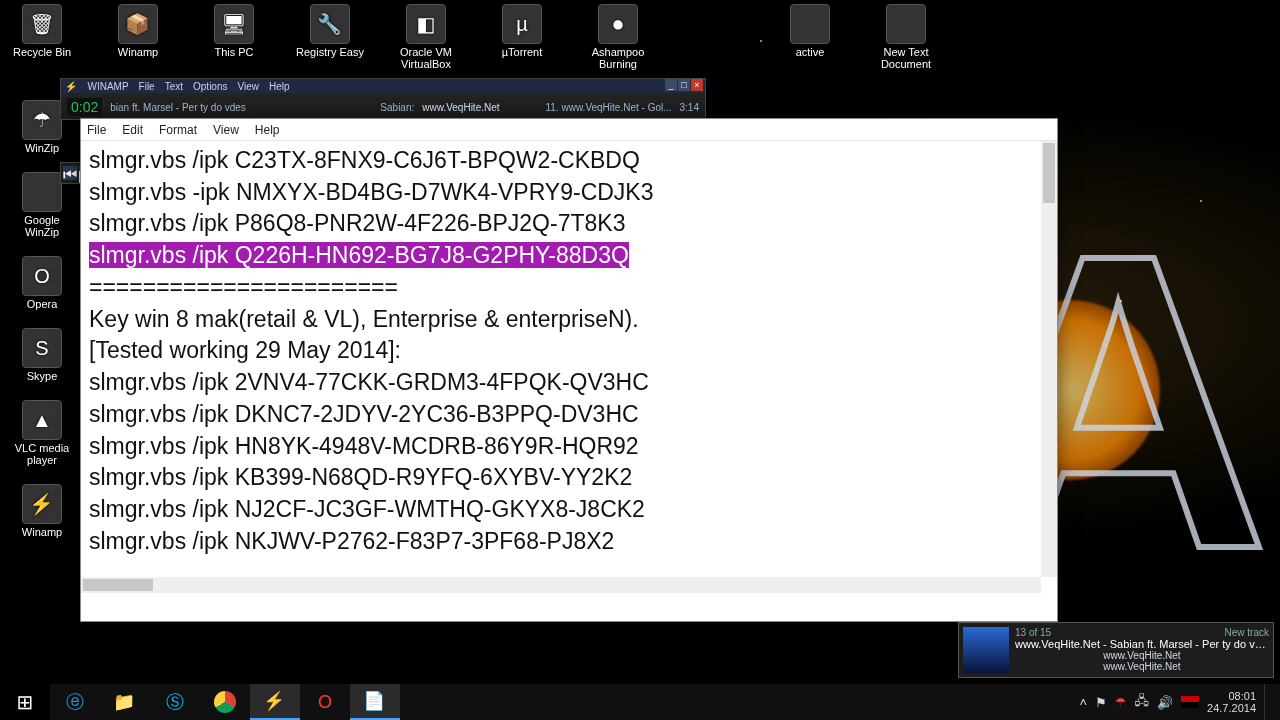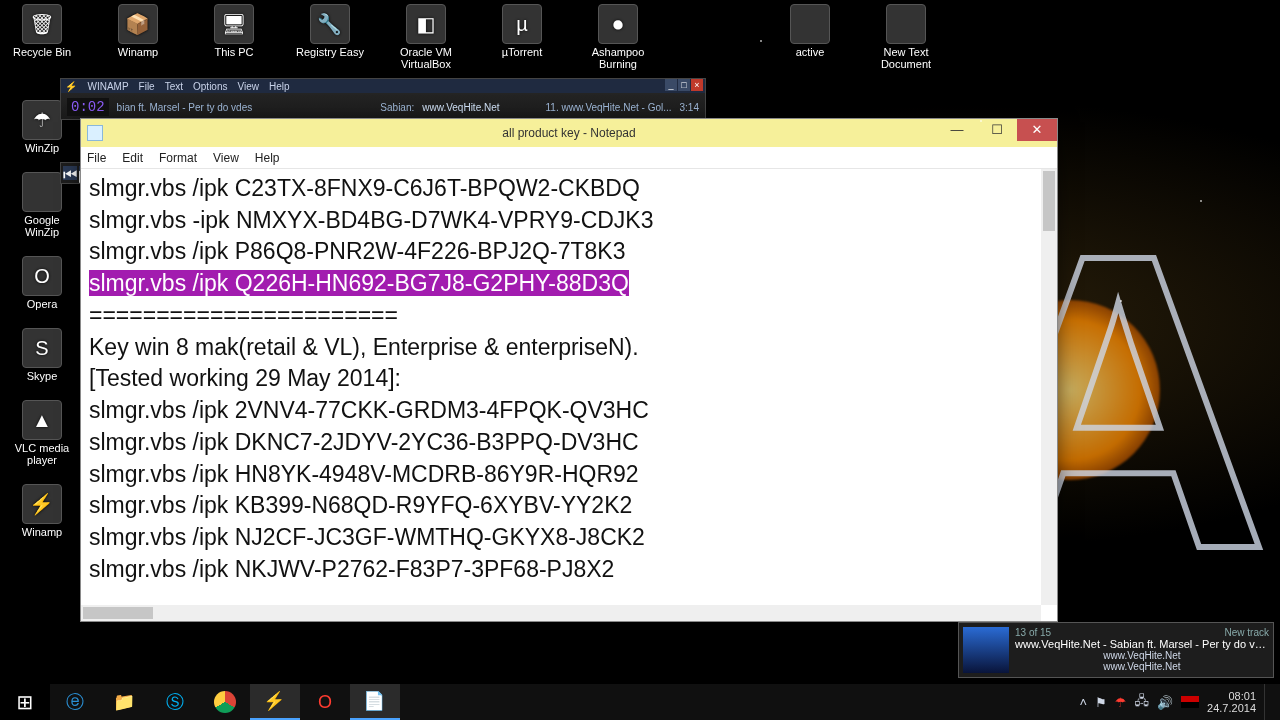--- a/index.html
+++ b/index.html
@@ -27,21 +27,21 @@
 .opera { background: radial-gradient(circle,#ff5a5a,#b00000); border-radius:50%;}
 .skype { background:#00aff0; border-radius:50%;}
 .vlc { background: linear-gradient(#ff8c1a,#e76100);}
 .winamp-ico { background: linear-gradient(#ffd24a,#c98900);}
 
 
 .winamp { position: absolute; left: 60px; top: 78px; width: 646px; height: 42px; background: linear-gradient(#2a2a2a,#1a1a1a); border: 1px solid #444; font-size: 10px; color:#ccc; }
 .winamp .menu { height:14px; background:#1f2a40; padding:0 4px; display:flex; gap:10px; align-items:center; }
 .winamp .menu span { font-size:10px; color:#c8d2e8; }
 .winamp .body { display:flex; align-items:center; height:28px; padding:0 6px; gap:8px;}
-.wt { background:#111; color:#8b5cf6; font-family:Liberation Mono, monospace; font-size:14px; padding:1px 4px; }
+.wt { background:#111; color:#22c55e; font-family:Liberation Sans, sans-serif; font-size:14px; padding:1px 4px; }
 .winamp .pl { flex:1; font-size:10px; color:#9fb8d8; overflow:hidden; white-space:nowrap;}
 .winamp .ctrl { position:absolute; right:2px; top:0; display:flex; gap:1px;}
 .winamp .ctrl div{ width:12px;height:12px;background:#3a4a66;color:#fff;font-size:9px;line-height:12px;text-align:center;}
 .winamp .x{background:#c0392b !important;}
 .eqbar{position:absolute;left:60px;top:162px;width:52px;height:22px;background:#1d1d1d;border:1px solid #444;display:flex;align-items:center;justify-content:center;gap:2px;}
 .eqbar div{width:14px;height:14px;background:#2b3a55;}
 
 
 .notepad { position: absolute; left: 80px; top: 118px; width: 978px; height: 504px; background: #fff; border: 1px solid #8a8a8a; box-shadow: 0 4px 18px rgba(0,0,0,.5); }
 .np-title { height: 28px; background: #f6f09a; display:flex; align-items:center; color:#333; font-size:12px; position:relative; }
@@ -181,29 +181,20 @@
     <div class="x">×</div>
   </div>
 </div>
 <div class="eqbar">
     <div>⏮</div>
     <div>▶</div>
     <div>⏭</div>
   </div>
 
 <div class="notepad">
-  <div class="np-title">
-    <div class="ticon"></div>
-    <div class="tt">all product key - Notepad</div>
-    <div class="np-btns">
-      <div>—</div>
-      <div>☐</div>
-      <div class="close">✕</div>
-    </div>
-  </div>
   <div class="np-menu">
     <span>File</span>
     <span>Edit</span>
     <span>Format</span>
     <span>View</span>
     <span>Help</span>
   </div>
   <div class="np-body">
     <div class="np-text" id="np-text"><div>slmgr.vbs /ipk C23TX-8FNX9-C6J6T-BPQW2-CKBDQ</div><div>slmgr.vbs -ipk NMXYX-BD4BG-D7WK4-VPRY9-CDJK3</div><div>slmgr.vbs /ipk P86Q8-PNR2W-4F226-BPJ2Q-7T8K3</div><div><span class="sel">slmgr.vbs /ipk Q226H-HN692-BG7J8-G2PHY-88D3Q</span></div><div>=======================</div><div>Key win 8 mak(retail &amp; VL), Enterprise &amp; enterpriseN).</div><div>[Tested working 29 May 2014]:</div><div>slmgr.vbs /ipk 2VNV4-77CKK-GRDM3-4FPQK-QV3HC</div><div>slmgr.vbs /ipk DKNC7-2JDYV-2YC36-B3PPQ-DV3HC</div><div>slmgr.vbs /ipk HN8YK-4948V-MCDRB-86Y9R-HQR92</div><div>slmgr.vbs /ipk KB399-N68QD-R9YFQ-6XYBV-YY2K2</div><div>slmgr.vbs /ipk NJ2CF-JC3GF-WMTHQ-GKYX8-J8CK2</div><div>slmgr.vbs /ipk NKJWV-P2762-F83P7-3PF68-PJ8X2</div></div>
     <div class="vscroll">

